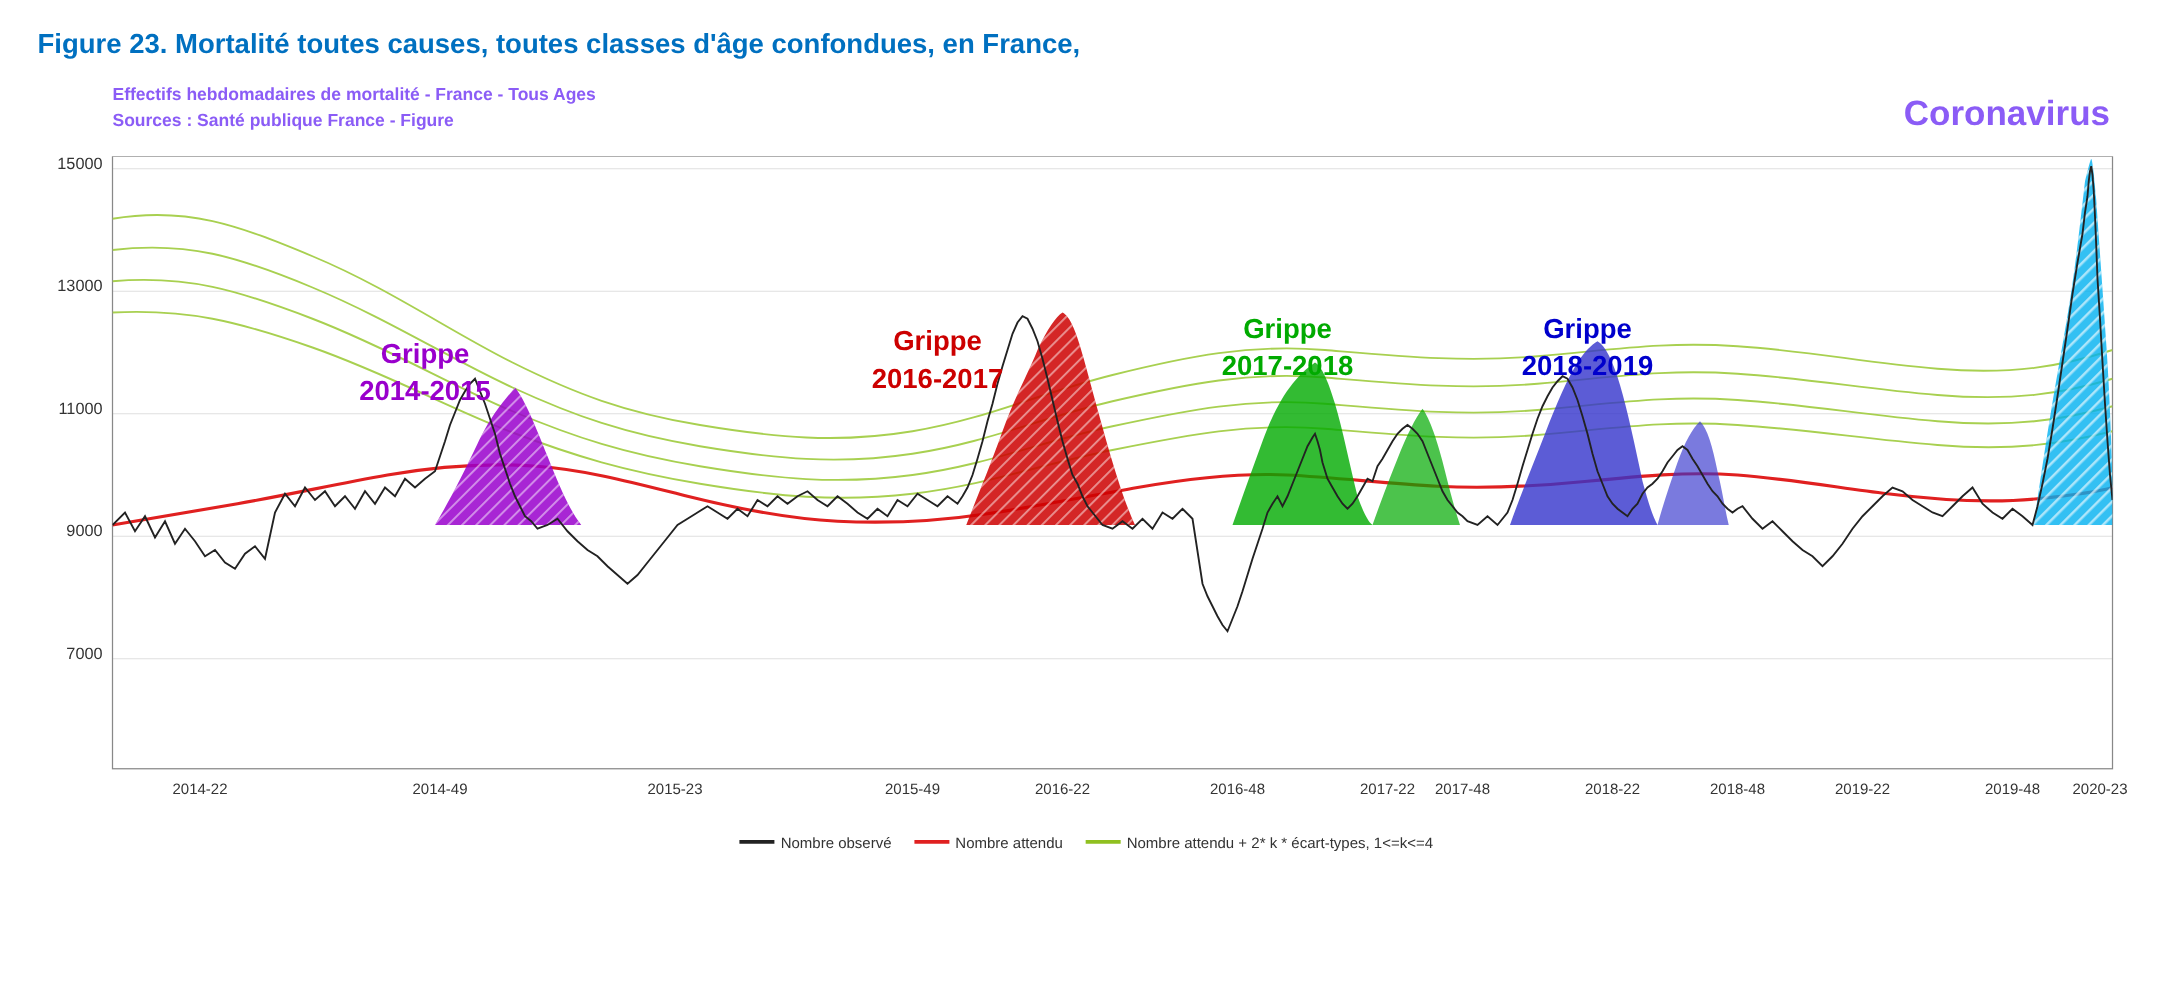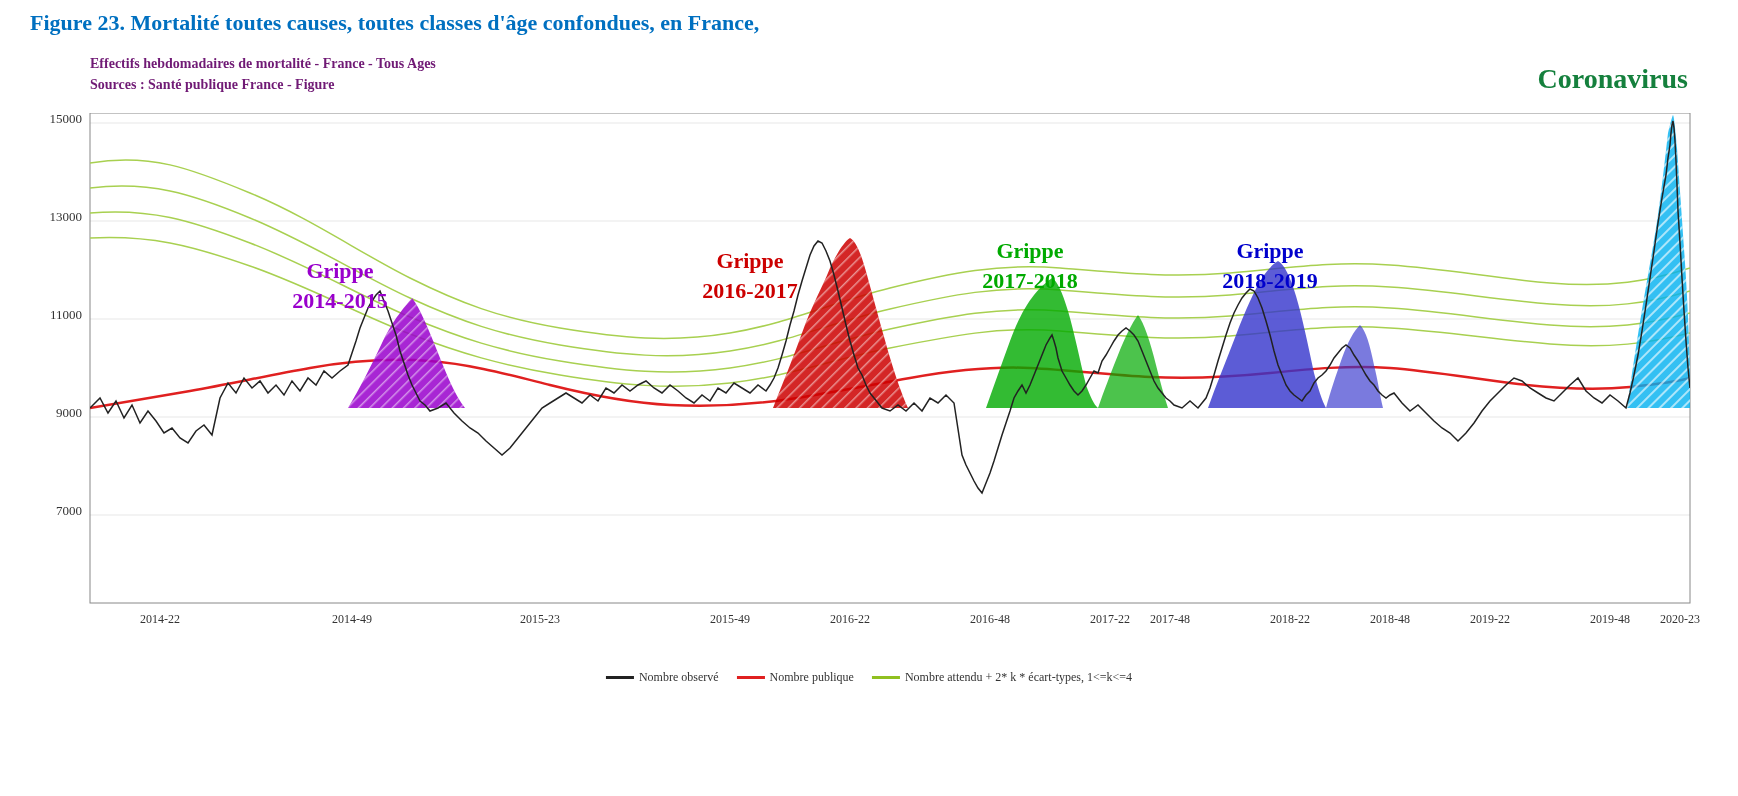--- a/index.html
+++ b/index.html
@@ -6,64 +6,63 @@
     body {
       width: 1738px;
       height: 796px;
       background: #fff;
       font-family: Arial, sans-serif;
       overflow: hidden;
     }
     .page-container {
       width: 1738px;
       height: 796px;
-      padding: 8px 30px 10px 30px;
+      padding: 20px 30px 10px 30px;
       position: relative;
-      font-family: Liberation Serif, serif;
     }
     .title {
       font-size: 22px;
       font-weight: bold;
       color: #0070c0;
       line-height: 1.4;
       margin-bottom: 14px;
       max-width: 1600px;
     }
     .chart-area {
       position: relative;
       width: 100%;
       height: 640px;
     }
     .chart-header {
       position: absolute;
       top: 0;
       left: 60px;
       font-size: 14px;
       font-weight: bold;
-      color: #701a75;
+      color: #8b5cf6;
       line-height: 1.5;
     }
     .coronavirus-label {
       position: absolute;
       top: 10px;
       right: 20px;
       font-size: 28px;
       font-weight: bold;
-      color: #15803d;
+      color: #8b5cf6;
     }
     svg.chart-svg {
       position: absolute;
       top: 60px;
       left: 0;
       width: 1680px;
       height: 560px;
     }
     .legend {
       position: absolute;
-      bottom: 8px;
+      bottom: 24px;
       left: 50%;
       transform: translateX(-50%);
       display: flex;
       align-items: center;
       gap: 18px;
       font-size: 12px;
       color: #333;
       white-space: nowrap;
     }
     .legend-item {
@@ -208,21 +207,21 @@
       <text x="1240" y="175" text-anchor="middle" font-size="22" font-weight="bold" fill="#0000cc">2018-2019</text>
     </svg>
 
     <div class="legend">
       <div class="legend-item">
         <div class="legend-line legend-black"></div>
         <span>Nombre observé</span>
       </div>
       <div class="legend-item">
         <div class="legend-line legend-red"></div>
-        <span>Nombre publique</span>
+        <span>Nombre attendu</span>
       </div>
       <div class="legend-item">
         <div class="legend-line legend-green"></div>
         <span>Nombre attendu + 2* k * écart-types, 1&lt;=k&lt;=4</span>
       </div>
     </div>
 
   </div>
 </div>
 

